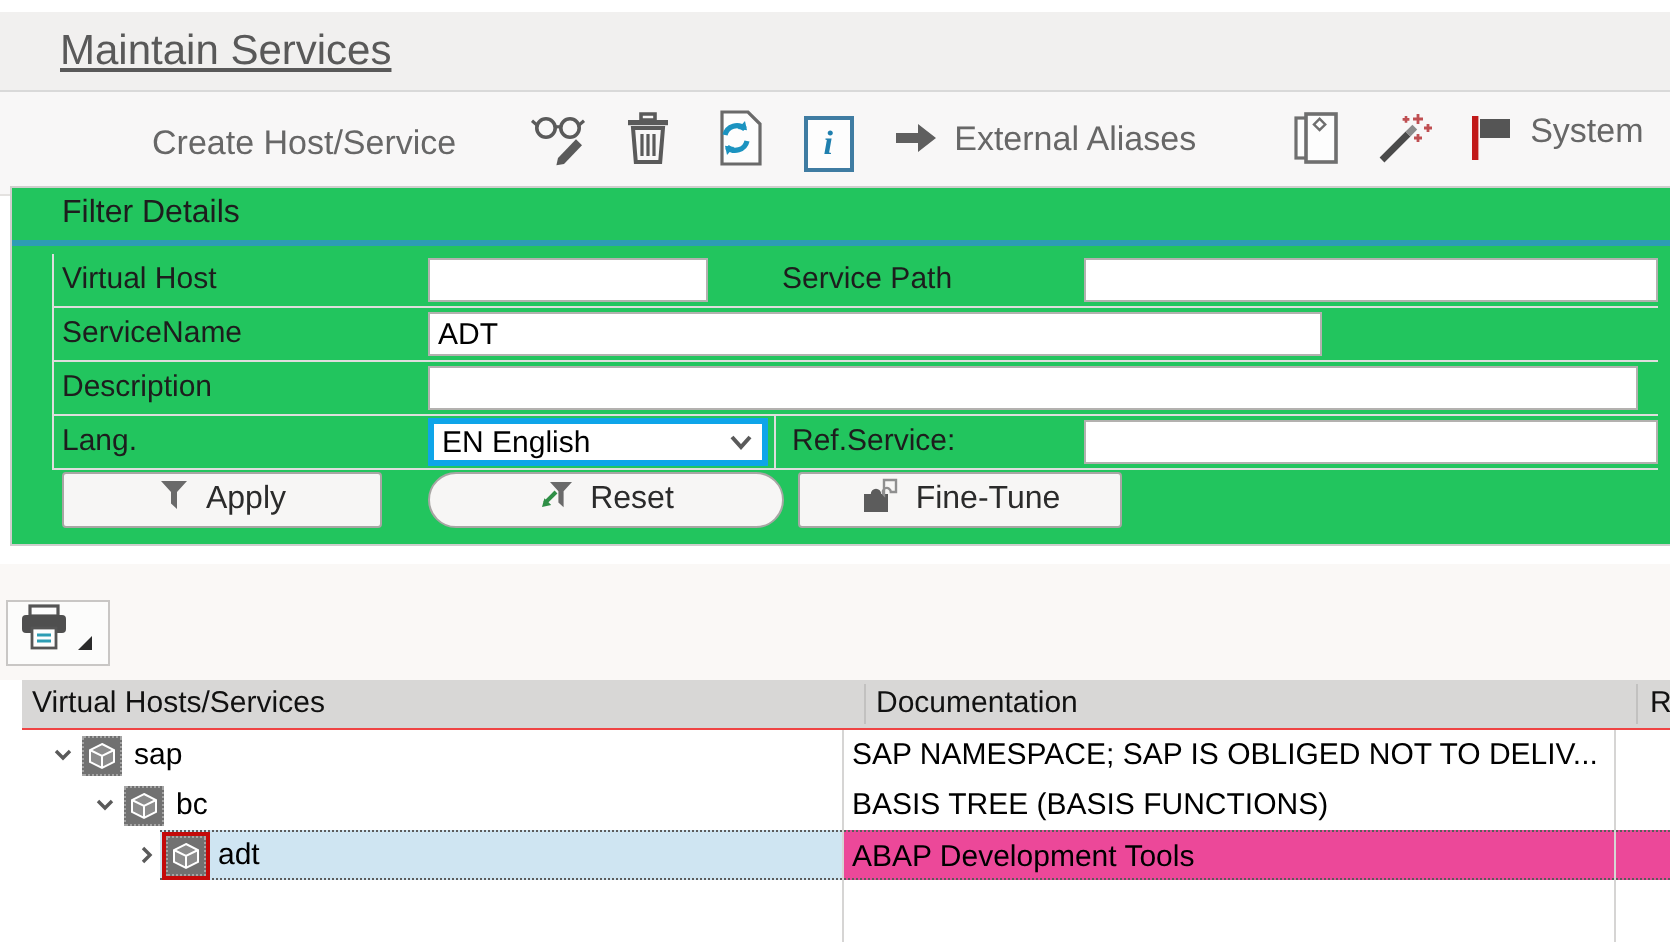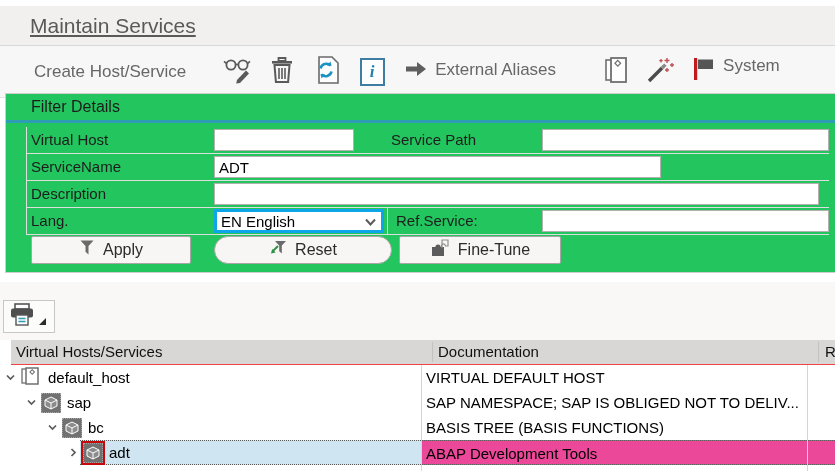--- a/index.html
+++ b/index.html
@@ -6,21 +6,21 @@
   .app{position:relative;width:835px;height:471px;overflow:hidden;background:#fff;
        font-family:"Liberation Sans",sans-serif;color:#222;}
 
   
   .titlebar{position:absolute;top:6px;left:0;right:0;height:39px;background:#f1f0ef;
             border-bottom:1px solid #d9d9d9;display:flex;align-items:center;}
   .title-text{margin-left:30px;font-size:21px;color:#595959;text-decoration:underline;}
 
   
   .toolbar{position:absolute;top:46px;left:0;right:0;height:51px;background:#f8f7f7;
-           border-bottom:1px solid #e4e2e0;display:flex;align-items:center;white-space:nowrap;overflow:hidden;}
+           border-bottom:1px solid #e4e2e0;display:flex;align-items:center;white-space:nowrap;overflow:hidden;padding-left:42px;}
   .tb-text-btn{font-size:17px;color:#676767;margin-left:34px;cursor:default;}
   .tb-btn{display:inline-flex;align-items:center;justify-content:center;width:32px;height:34px;cursor:default;}
   .tb-label-btn{display:inline-flex;align-items:flex-start;gap:7px;font-size:17px;color:#676767;cursor:default;}
   .info-box{width:21px;height:24px;border:2px solid #3f7ca2;background:#fdfdfd;display:inline-flex;
             align-items:center;justify-content:center;font-family:"Liberation Serif",serif;
             font-style:italic;font-weight:bold;font-size:17px;color:#1f7fae;}
 
   
   .filter-box{position:absolute;top:93px;left:5px;width:830px;height:178px;background:#22c55e;
               border:1px solid #cfcecd;border-right:none;}
@@ -242,108 +242,85 @@
   <div class="tbl-header">
     <span class="th" style="left:5px;width:410px;">Virtual Hosts/Services</span>
     <span class="th" style="left:427px;width:375px;">Documentation</span>
     <span class="th" style="left:814px;width:20px;">R</span>
     <span class="th-sep" style="left:421px;"></span>
     <span class="th-sep" style="left:807px;"></span>
   </div>
 
   <div class="tbl-body">
     <div>
+
   <div class="tree-row">
-    <div class="cell-tree" style="padding-left: 4px;">
+    <div class="cell-tree" style="padding-left: 25px;">
 
       <span class="chev">
         <svg width="11" height="11" viewBox="0 0 11 11">
                 <path d="M2 3.5 L5.5 7 L9 3.5" fill="none" stroke="#5a5a5a" stroke-width="1.7"></path>
               </svg>
       </span>
 
       <span class="node-icon-cell">
-        <span>
-          <svg width="22" height="20" viewBox="0 0 22 20">
-            <rect x="2" y="3" width="6" height="14" fill="#fff" stroke="#6f6f6f" stroke-width="1.3"></rect>
-            <rect x="6" y="2" width="12" height="16" fill="#fff" stroke="#6f6f6f" stroke-width="1.5"></rect>
-            <rect x="10.6" y="4.4" width="3.2" height="3.2" transform="rotate(45 12.2 6)" fill="none" stroke="#6f6f6f" stroke-width="1"></rect>
+
+        <span class="pkg-box">
+          <svg width="14" height="14" viewBox="0 0 14 14">
+            <path d="M7 1 L13 4 L13 10 L7 13 L1 10 L1 4 Z" fill="#8c8c8c" stroke="#fff" stroke-width="1"></path>
+            <path d="M1 4 L7 7 L13 4 M7 7 L7 13" fill="none" stroke="#fff" stroke-width="1"></path>
           </svg>
         </span>
-
-      </span>
-      <span class="node-label">default_host</span>
-    </div>
-    <div class="cell-doc">VIRTUAL DEFAULT HOST</div>
+      </span>
+      <span class="node-label">sap</span>
+    </div>
+    <div class="cell-doc">SAP NAMESPACE; SAP IS OBLIGED NOT TO DELIV...</div>
   </div>
 
   <div class="tree-row">
-    <div class="cell-tree" style="padding-left: 25px;">
+    <div class="cell-tree" style="padding-left: 46px;">
 
       <span class="chev">
         <svg width="11" height="11" viewBox="0 0 11 11">
                 <path d="M2 3.5 L5.5 7 L9 3.5" fill="none" stroke="#5a5a5a" stroke-width="1.7"></path>
               </svg>
       </span>
 
       <span class="node-icon-cell">
 
         <span class="pkg-box">
           <svg width="14" height="14" viewBox="0 0 14 14">
             <path d="M7 1 L13 4 L13 10 L7 13 L1 10 L1 4 Z" fill="#8c8c8c" stroke="#fff" stroke-width="1"></path>
             <path d="M1 4 L7 7 L13 4 M7 7 L7 13" fill="none" stroke="#fff" stroke-width="1"></path>
           </svg>
         </span>
       </span>
-      <span class="node-label">sap</span>
-    </div>
-    <div class="cell-doc">SAP NAMESPACE; SAP IS OBLIGED NOT TO DELIV...</div>
-  </div>
-
-  <div class="tree-row">
-    <div class="cell-tree" style="padding-left: 46px;">
+      <span class="node-label">bc</span>
+    </div>
+    <div class="cell-doc">BASIS TREE (BASIS FUNCTIONS)</div>
+  </div>
+
+  <div class="tree-row selected">
+    <div class="cell-tree" style="padding-left: 67px;">
+      <span class="row-hl" style="left: 80px;"></span>
 
       <span class="chev">
         <svg width="11" height="11" viewBox="0 0 11 11">
-                <path d="M2 3.5 L5.5 7 L9 3.5" fill="none" stroke="#5a5a5a" stroke-width="1.7"></path>
+                <path d="M3.5 2 L7 5.5 L3.5 9" fill="none" stroke="#5a5a5a" stroke-width="1.7"></path>
               </svg>
       </span>
-
-      <span class="node-icon-cell">
+      <span class="node-icon-cell cursor">
 
         <span class="pkg-box">
           <svg width="14" height="14" viewBox="0 0 14 14">
             <path d="M7 1 L13 4 L13 10 L7 13 L1 10 L1 4 Z" fill="#8c8c8c" stroke="#fff" stroke-width="1"></path>
             <path d="M1 4 L7 7 L13 4 M7 7 L7 13" fill="none" stroke="#fff" stroke-width="1"></path>
           </svg>
         </span>
       </span>
-      <span class="node-label">bc</span>
-    </div>
-    <div class="cell-doc">BASIS TREE (BASIS FUNCTIONS)</div>
-  </div>
-
-  <div class="tree-row selected">
-    <div class="cell-tree" style="padding-left: 67px;">
-      <span class="row-hl" style="left: 80px;"></span>
-
-      <span class="chev">
-        <svg width="11" height="11" viewBox="0 0 11 11">
-                <path d="M3.5 2 L7 5.5 L3.5 9" fill="none" stroke="#5a5a5a" stroke-width="1.7"></path>
-              </svg>
-      </span>
-      <span class="node-icon-cell cursor">
-
-        <span class="pkg-box">
-          <svg width="14" height="14" viewBox="0 0 14 14">
-            <path d="M7 1 L13 4 L13 10 L7 13 L1 10 L1 4 Z" fill="#8c8c8c" stroke="#fff" stroke-width="1"></path>
-            <path d="M1 4 L7 7 L13 4 M7 7 L7 13" fill="none" stroke="#fff" stroke-width="1"></path>
-          </svg>
-        </span>
-      </span>
       <span class="node-label">adt</span>
     </div>
     <div class="cell-doc">ABAP Development Tools</div>
   </div>
 </div>
   </div>
   <div class="col-sep" style="left:421px;"></div>
   <div class="col-sep" style="left:807px;"></div>
 
 </div>

